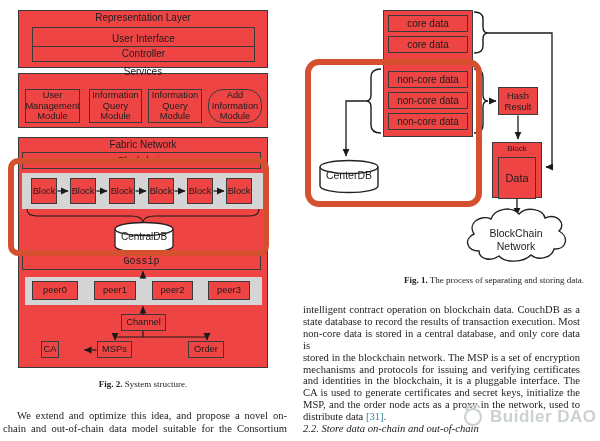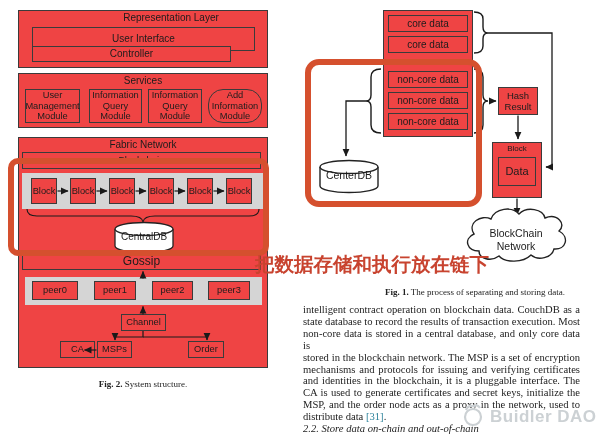--- a/index.html
+++ b/index.html
@@ -23,68 +23,68 @@
   .heading{position:absolute;font-family:"Liberation Serif",serif;font-style:italic;font-size:10.6px;color:#222;white-space:nowrap;}
   .watermark{position:absolute;font-size:17px;font-weight:600;letter-spacing:0.5px;color:#ccd1d4;white-space:nowrap;}
   .cite{color:#2b829b;}
 </style>
 </head>
 <body>
 
 <div id="canvas">
 
   <div class="box" style="left:18px;top:10px;width:250px;height:58px;border-width:1.5px;"></div>
-  <div class="title" style="left:18px;top:12px;width:250px;padding-left:28px;">Representation Layer</div>
+  <div class="title" style="left:18px;top:12px;width:250px;">Representation Layer</div>
   <div class="box" style="left:32px;top:27px;width:223px;height:24px;">User Interface</div>
-  <div class="box" style="left:32px;top:46px;width:199px;height:16px;">Controller</div>
+  <div class="box" style="left:32px;top:46px;width:223px;height:16px;">Controller</div>
 
   <div class="box" style="left:18px;top:73px;width:250px;height:55px;border-width:1.5px;"></div>
-  <div class="title" style="left:18px;top:75px;width:250px;">Services</div>
+  <div class="title" style="left:18px;top:66px;width:250px;">Services</div>
   <div class="box" style="left:25px;top:89px;width:55px;height:34px;font-size:9.3px;">User Management Module</div>
   <div class="box" style="left:89px;top:89px;width:53px;height:34px;font-size:9.3px;">Information Query Module</div>
   <div class="box" style="left:148px;top:89px;width:54px;height:34px;font-size:9.3px;">Information Query Module</div>
   <div class="box" style="left:208px;top:89px;width:54px;height:34px;font-size:9.3px;border-radius:15px;">Add Information Module</div>
 
   <div class="box" style="left:18px;top:137px;width:250px;height:231px;border-width:1.5px;"></div>
   <div class="title" style="left:18px;top:139px;width:250px;">Fabric Network</div>
   <div class="box" style="left:22px;top:152px;width:239px;height:17px;font-size:9.5px;">Blockchain</div>
 
   <div class="band" style="left:22px;top:173px;width:241px;height:36px;"></div>
   <div class="box" style="left:31px;top:178px;width:26px;height:26px;font-size:9.3px;">Block</div>
   <div class="box" style="left:70px;top:178px;width:26px;height:26px;font-size:9.3px;">Block</div>
   <div class="box" style="left:109px;top:178px;width:26px;height:26px;font-size:9.3px;">Block</div>
   <div class="box" style="left:148px;top:178px;width:26px;height:26px;font-size:9.3px;">Block</div>
   <div class="box" style="left:187px;top:178px;width:26px;height:26px;font-size:9.3px;">Block</div>
   <div class="box" style="left:226px;top:178px;width:26px;height:26px;font-size:9.3px;">Block</div>
 
-  <div class="box" style="left:22px;top:254px;width:239px;height:16px;font-size:12px;">Gossip</div>
+  <div class="box" style="left:22px;top:254px;width:239px;height:16px;font-size:10px;font-family:Liberation Mono, monospace;">Gossip</div>
 
   <div class="band" style="left:25px;top:277px;width:237px;height:28px;"></div>
   <div class="box" style="left:32px;top:281px;width:46px;height:19px;font-size:9.3px;">peer0</div>
   <div class="box" style="left:94px;top:281px;width:42px;height:19px;font-size:9.3px;">peer1</div>
   <div class="box" style="left:152px;top:281px;width:41px;height:19px;font-size:9.3px;">peer2</div>
   <div class="box" style="left:208px;top:281px;width:42px;height:19px;font-size:9.3px;">peer3</div>
 
   <div class="box" style="left:121px;top:314px;width:45px;height:17px;font-size:9.3px;">Channel</div>
-  <div class="box" style="left:60px;top:341px;width:35px;height:17px;font-size:9.3px;">CA</div>
+  <div class="box" style="left:41px;top:341px;width:18px;height:17px;font-size:9.3px;">CA</div>
   <div class="box" style="left:97px;top:341px;width:35px;height:17px;font-size:9.3px;">MSPs</div>
   <div class="box" style="left:188px;top:341px;width:36px;height:17px;font-size:9.3px;">Order</div>
 
   <div class="box" style="left:383px;top:10px;width:90px;height:127px;border-width:1.5px;"></div>
   <div class="box" style="left:388px;top:15px;width:80px;height:17px;">core data</div>
   <div class="box" style="left:388px;top:36px;width:80px;height:17px;">core data</div>
   <div class="box" style="left:388px;top:71px;width:80px;height:17px;">non-core data</div>
   <div class="box" style="left:388px;top:92px;width:80px;height:17px;">non-core data</div>
   <div class="box" style="left:388px;top:113px;width:80px;height:17px;">non-core data</div>
 
   <div class="box" style="left:498px;top:87px;width:40px;height:28px;font-size:9.5px;line-height:1.18;">Hash Result</div>
 
   <div class="box" style="left:492px;top:142px;width:50px;height:56px;"></div>
   <div class="lbl" style="left:492px;top:144px;width:50px;font-size:8px;">Block</div>
-  <div class="box" style="left:498px;top:157px;width:38px;height:29px;font-size:11px;text-align:right;">Data</div>
+  <div class="box" style="left:498px;top:157px;width:38px;height:42px;font-size:11px;text-align:right;">Data</div>
 
   <svg class="overlay" width="600" height="441" viewBox="0 0 600 441">
     <defs>
       <marker id="ah" viewBox="0 0 8 8" refX="7" refY="4" markerWidth="8" markerHeight="8" orient="auto" markerUnits="userSpaceOnUse">
         <path d="M0,0.6 L7.6,4 L0,7.4 Z" fill="#1a1a1a"></path>
       </marker>
     </defs>
 
     <g stroke="#1a1a1a" stroke-width="1.2" fill="none">
       <line x1="57.5" y1="191" x2="68" y2="191" marker-end="url(#ah)"></line>
@@ -142,38 +142,41 @@
   <div class="shape-lbl" style="left:115px;top:231px;width:58px;font-size:10px;">CentralDB</div>
   <div class="shape-lbl" style="left:320px;top:169px;width:58px;font-size:10.5px;">CenterDB</div>
   <div class="shape-lbl" style="left:473px;top:227px;width:86px;font-size:10.5px;line-height:1.22;">
     <div>BlockChain</div>
     <div>Network</div>
   </div>
 
   <div class="caption" style="left:18px;top:379px;width:250px;text-align:center;">
     <b>Fig. 2.</b><span> System structure.</span>
   </div>
-  <div class="caption" style="left:385px;top:275px;margin-top:12px;">
+  <div class="caption" style="left:404px;top:275px;">
     <b>Fig. 1.</b><span> The process of separating and storing data.</span>
   </div>
 
   <div class="para" style="left:303px;top:304px;width:277px;line-height:11.9px;">
     <div class="pline">intelligent contract operation on blockchain data. CouchDB as a</div>
     <div class="pline">state database to record the results of transaction execution. Most</div>
     <div class="pline">non-core data is stored in a central database, and only core data is</div>
     <div class="pline">stored in the blockchain network. The MSP is a set of encryption</div>
     <div class="pline">mechanisms and protocols for issuing and verifying certificates</div>
     <div class="pline">and identities in the blockchain, it is a pluggable interface. The</div>
     <div class="pline">CA is used to generate certificates and secret keys, initialize the</div>
     <div class="pline">MSP, and the order node acts as a proxy in the network, used to</div>
     <div><span>distribute data </span><span class="cite">[31]</span><span>.</span></div>
   </div>
 
   <div class="heading" style="left:303px;top:423px;">2.2.  Store data on-chain and out-of-chain</div>
 
+  <div class="para" style="left:3px;top:409px;width:284px;line-height:13.2px;">
+    <div class="pline" style="text-indent:14px;">We extend and optimize this idea, and propose a novel on-</div>
+    <div class="pline">chain and out-of-chain data model suitable for the Consortium</div>
+  </div>
 
   <div class="watermark" style="left:490px;top:407px;">Buidler DAO</div>
 
   <div class="redrect" style="left:8px;top:158px;width:261px;height:98px;"></div>
   <div class="redrect" style="left:305px;top:59px;width:177px;height:148px;border-width:6.5px;border-radius:14px;"></div>
-  <div class="cjk-note" style="left:255px;top:251px;">把数据存储和执行放在链下</div>
 
 </div>
 
 </body></html>

